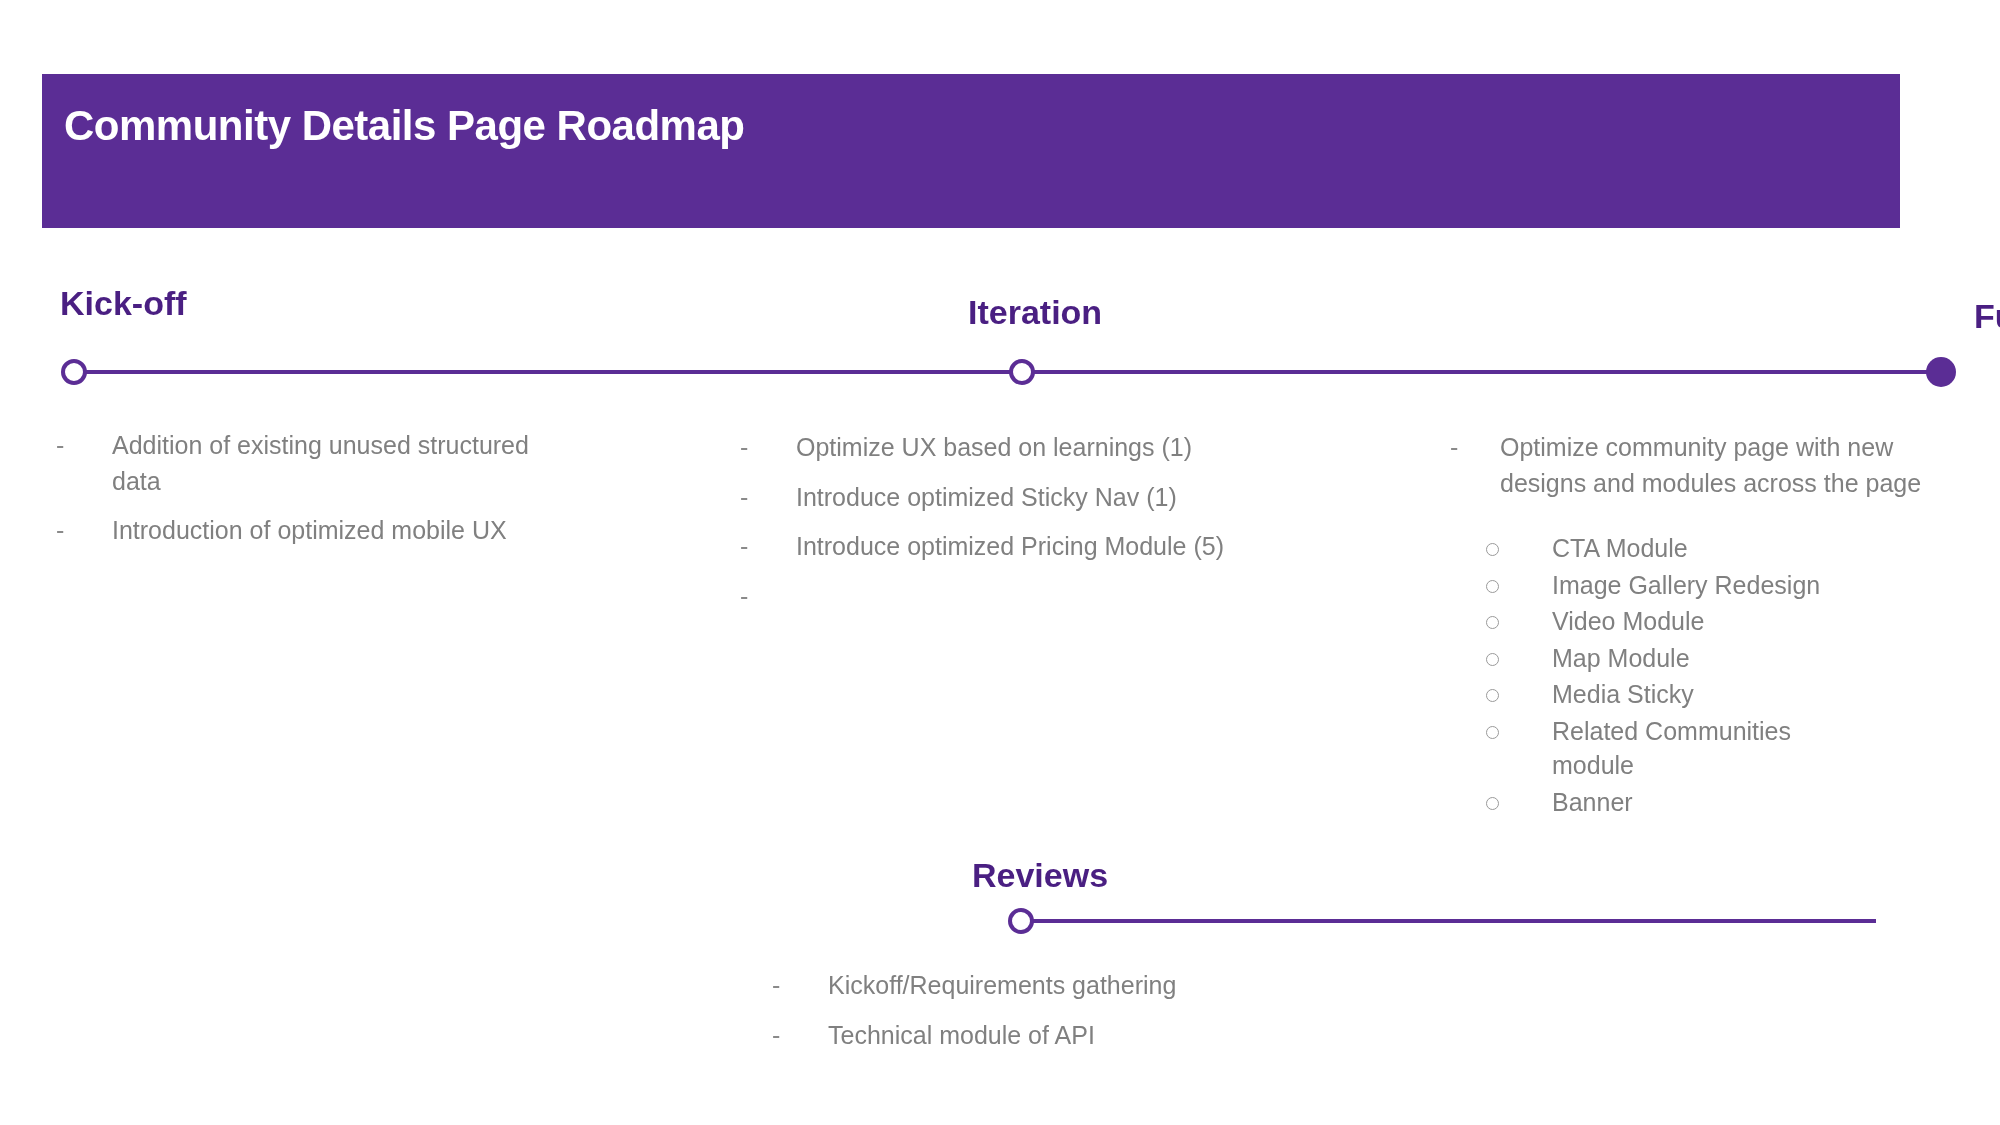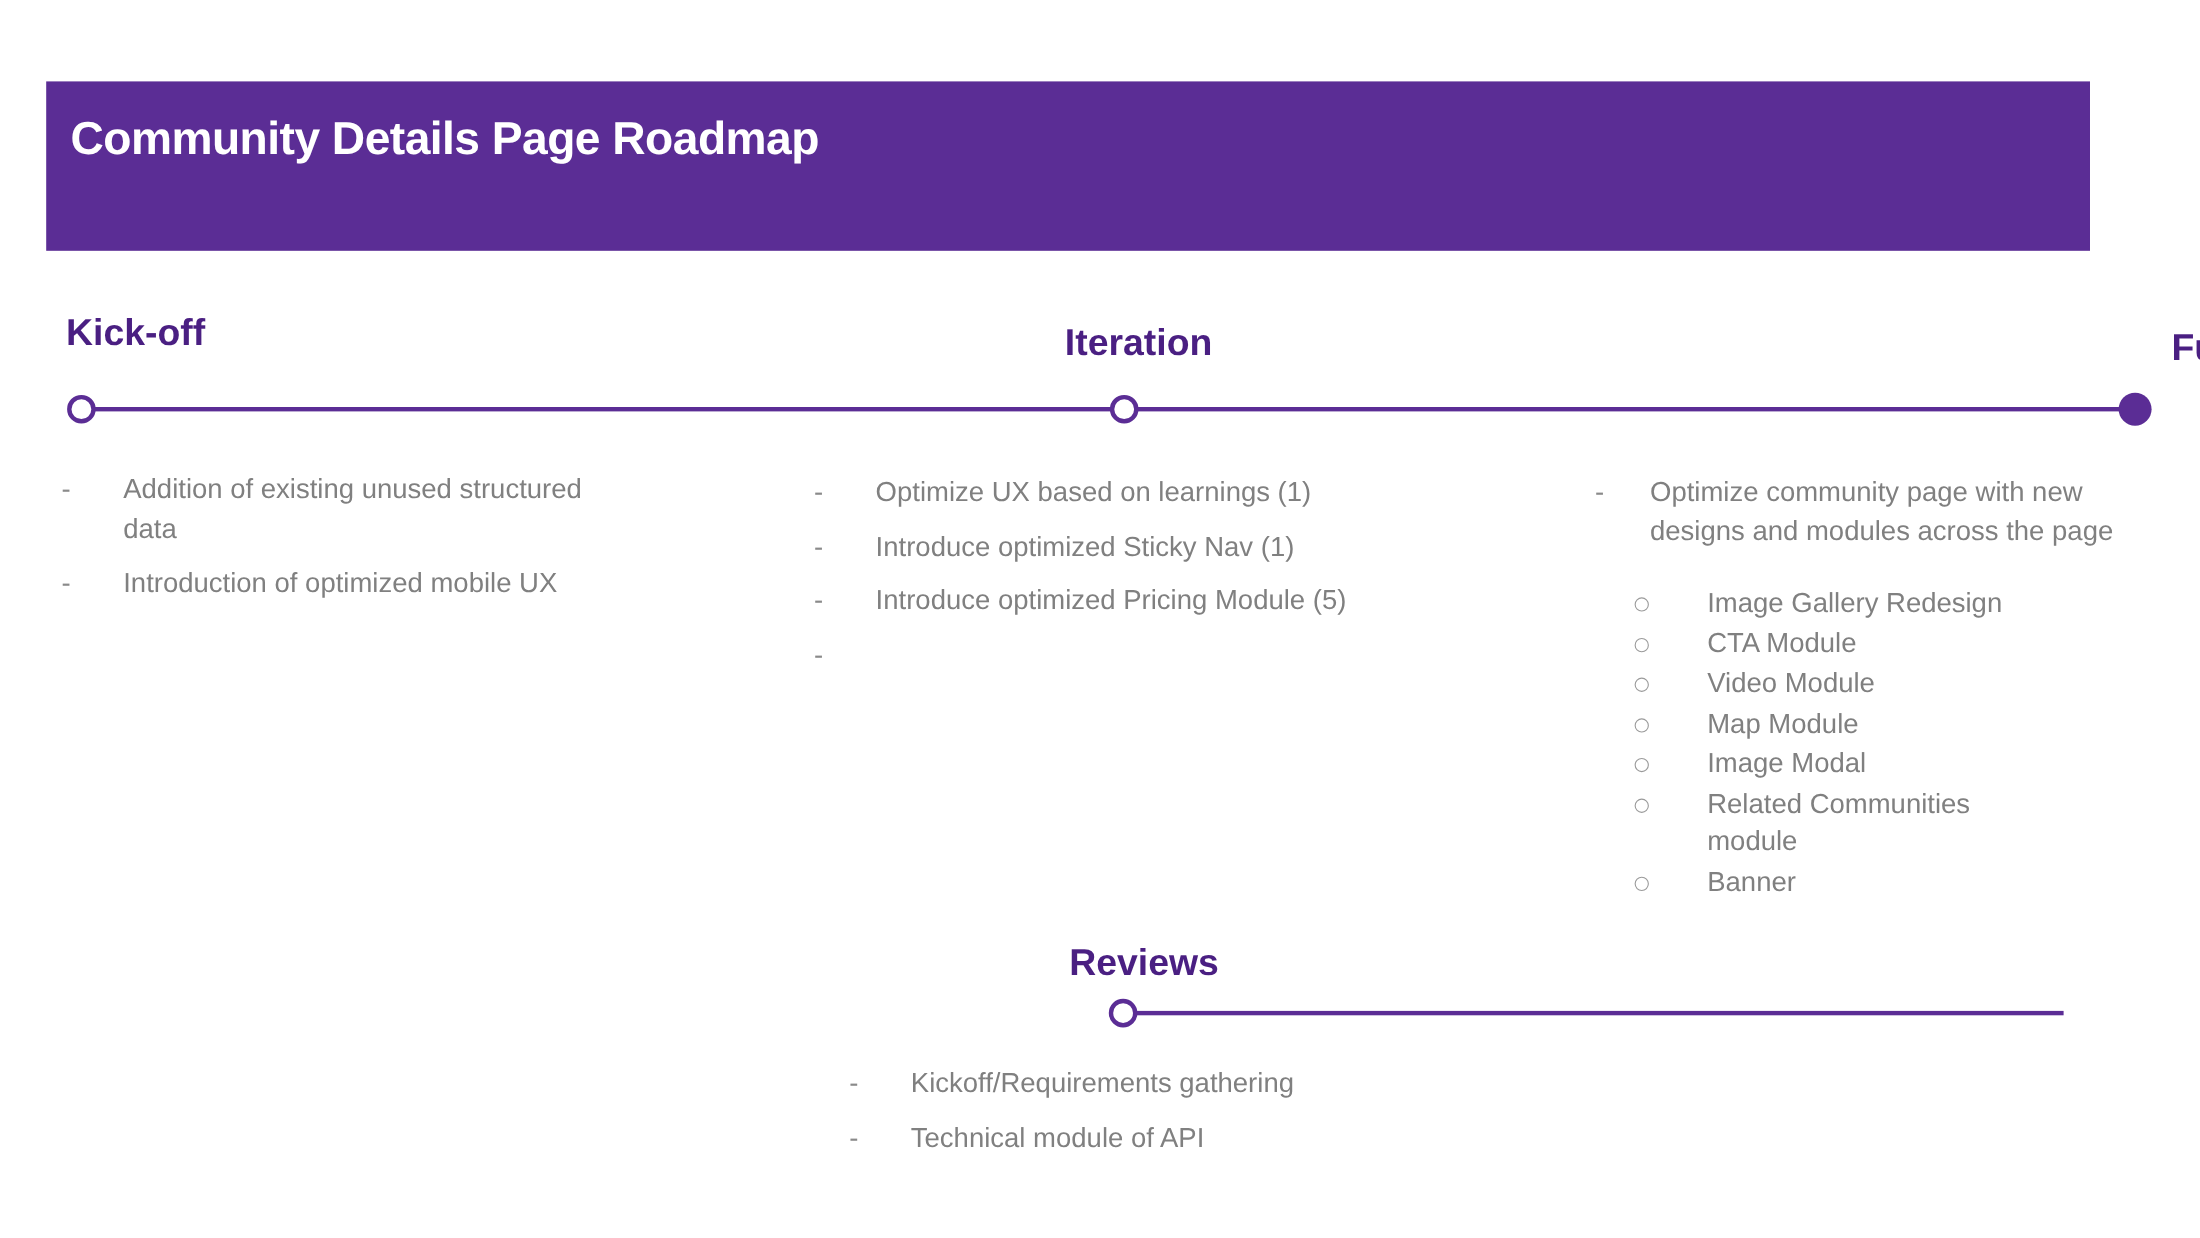--- a/index.html
+++ b/index.html
@@ -172,45 +172,45 @@
     <div class="bullet-row">
       <span class="bullet-mark" style="width:50px; flex:0 0 50px;">-</span>
       <span class="bullet-text" style="max-width:460px;">Optimize community page with new designs and modules across the page</span>
     </div>
 
     <div class="sub-list">
       <div class="sub-row">
         <span class="sub-mark">
             <span class="ring"></span>
           </span>
+        <span class="sub-text">CTA Module</span>
+      </div>
+      <div class="sub-row">
+        <span class="sub-mark">
+            <span class="ring"></span>
+          </span>
         <span class="sub-text">Image Gallery Redesign</span>
       </div>
       <div class="sub-row">
         <span class="sub-mark">
             <span class="ring"></span>
           </span>
-        <span class="sub-text">CTA Module</span>
-      </div>
-      <div class="sub-row">
-        <span class="sub-mark">
-            <span class="ring"></span>
-          </span>
         <span class="sub-text">Video Module</span>
       </div>
       <div class="sub-row">
         <span class="sub-mark">
             <span class="ring"></span>
           </span>
         <span class="sub-text">Map Module</span>
       </div>
       <div class="sub-row">
         <span class="sub-mark">
             <span class="ring"></span>
           </span>
-        <span class="sub-text">Image Modal</span>
+        <span class="sub-text">Media Sticky</span>
       </div>
       <div class="sub-row">
         <span class="sub-mark">
             <span class="ring"></span>
           </span>
         <span class="sub-text" style="max-width:320px;">Related Communities module</span>
       </div>
       <div class="sub-row">
         <span class="sub-mark">
             <span class="ring"></span>

